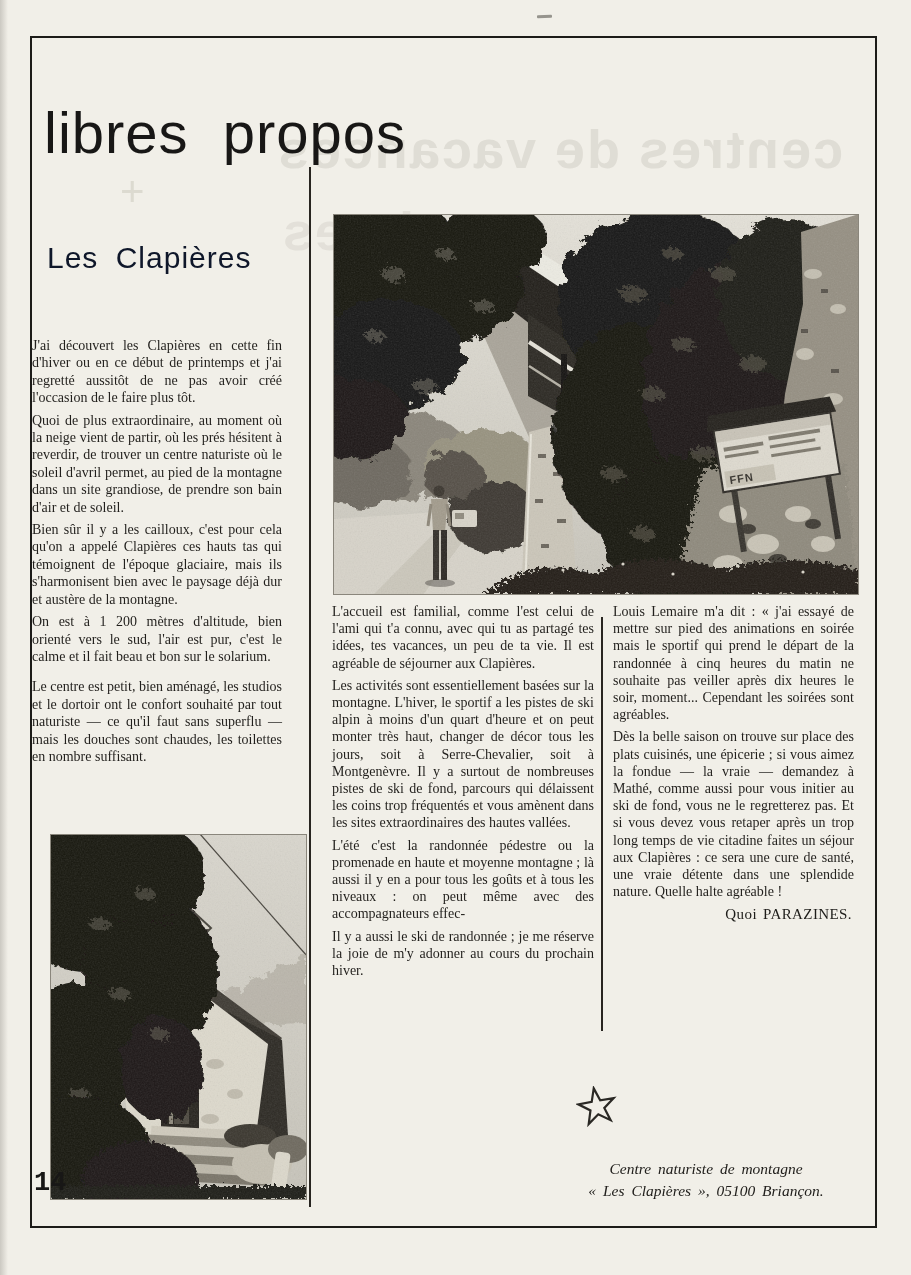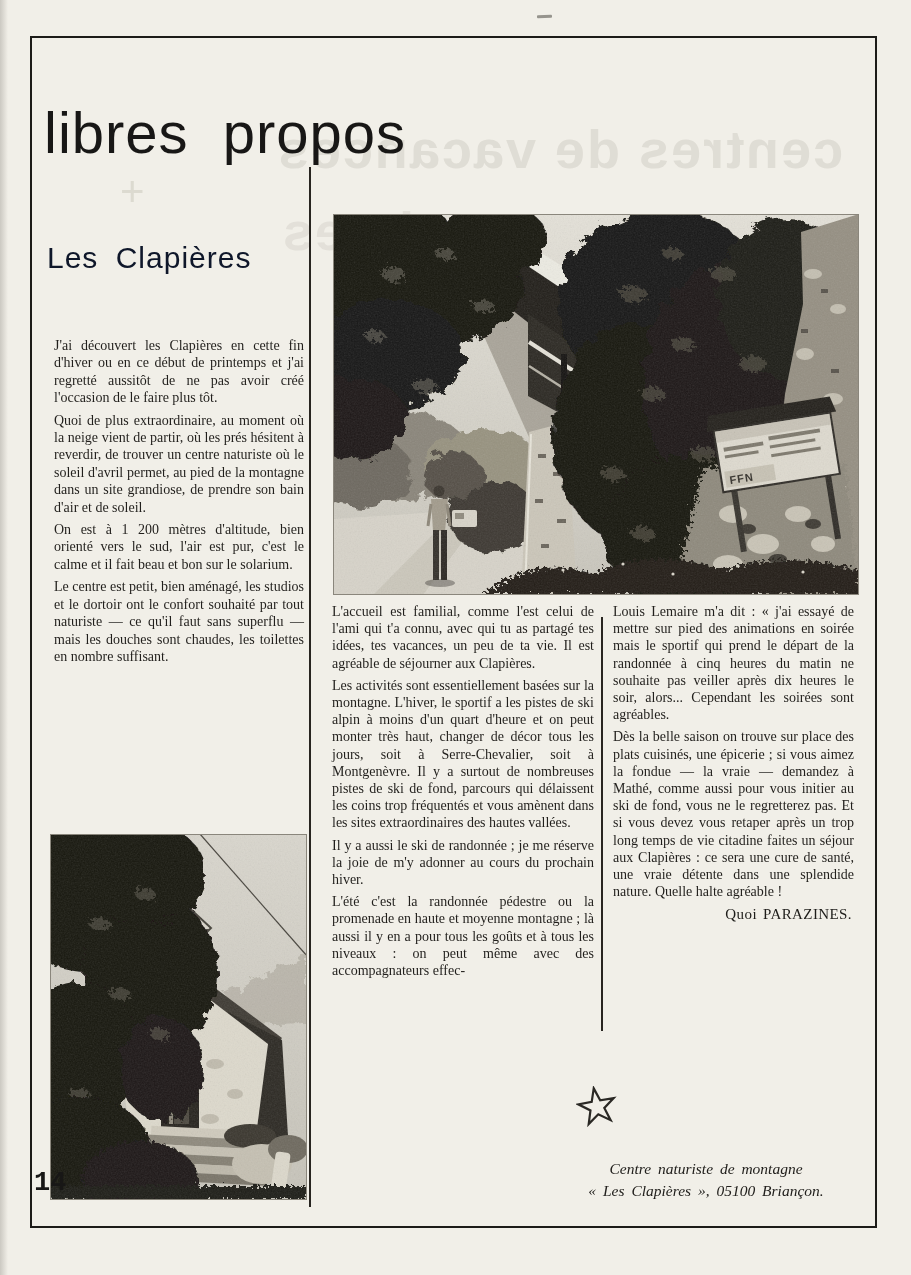--- a/index.html
+++ b/index.html
@@ -29,21 +29,21 @@
     letter-spacing:1px;word-spacing:17px;color:#181716;}
   .article-title{position:absolute;left:47px;top:216px;
     font-family:"Liberation Sans",sans-serif;font-size:30px;font-weight:400;
     letter-spacing:1px;word-spacing:8px;color:#0f172a;}
   .vrule{position:absolute;width:2px;background:#282520;}
   .vrule-1{left:309px;top:167px;height:1040px;}
   .vrule-2{left:601px;top:617px;height:414px;}
   .col{position:absolute;}
   .col p{margin:0 0 5px 0;font-size:14px;line-height:17.4px;
     text-align:justify;color:#211f1c;}
-  .left-col{left:54px;top:337px;width:250px;}
+  .left-col{left:32px;top:337px;width:250px;}
   .left-col p:nth-of-type(4){margin-bottom:13px;}
   .mid-col{left:332px;top:603px;width:262px;}
   .right-col{left:613px;top:603px;width:241px;}
   .mid-col p,.right-col p{line-height:17.2px;}
   .signature{margin-top:6px;text-align:right;font-size:15px;
     letter-spacing:.4px;word-spacing:2px;padding-right:2px;color:#1e1d1a;}
   .photo-wrap{position:absolute;line-height:0;}
   .main-photo-wrap{left:333px;top:214px;}
   .chapel-photo-wrap{left:50px;top:834px;}
   .star-wrap{position:absolute;left:576px;top:1086px;line-height:0;}
@@ -254,33 +254,34 @@
         <circle cx="470" cy="358" r="1.6"></circle>
   </g>
   <rect width="526" height="381" filter="url(#grainF)" opacity="0.15"></rect>
   <rect x="0.5" y="0.5" width="525" height="380" fill="none" stroke="#8a867c" stroke-width="1"></rect>
 </svg>
 </div>
 
 <div class="col left-col">
   <p class="body-par">J'ai découvert les Clapières en cette fin d'hiver ou en ce début de printemps et j'ai regretté aussitôt de ne pas avoir créé l'occasion de le faire plus tôt.</p>
   <p class="body-par">Quoi de plus extraordinaire, au moment où la neige vient de partir, où les prés hésitent à reverdir, de trouver un centre naturiste où le soleil d'avril permet, au pied de la montagne dans un site grandiose, de prendre son bain d'air et de soleil.</p>
+  <p class="body-par">Bien sûr il y a les cailloux, c'est pour cela qu'on a appelé Clapières ces hauts tas qui témoignent de l'époque glaciaire, mais ils s'harmonisent bien avec le paysage déjà dur et austère de la montagne.</p>
   <p class="body-par">On est à 1 200 mètres d'altitude, bien orienté vers le sud, l'air est pur, c'est le calme et il fait beau et bon sur le solarium.</p>
   <p class="body-par">Le centre est petit, bien aménagé, les studios et le dortoir ont le confort souhaité par tout naturiste — ce qu'il faut sans superflu — mais les douches sont chaudes, les toilettes en nombre suffisant.</p>
 </div>
 
 <div class="col mid-col">
   <p class="body-par">L'accueil est familial, comme l'est celui de l'ami qui t'a connu, avec qui tu as partagé tes idées, tes vacances, un peu de ta vie. Il est agréable de séjourner aux Clapières.</p>
   <p class="body-par">Les activités sont essentiellement basées sur la montagne. L'hiver, le sportif a les pistes de ski alpin à moins d'un quart d'heure et on peut monter très haut, changer de décor tous les jours, soit à Serre-Chevalier, soit à Montgenèvre. Il y a surtout de nombreuses pistes de ski de fond, parcours qui délaissent les coins trop fréquentés et vous amènent dans les sites extraordinaires des hautes vallées.</p>
+  <p class="body-par">L'été c'est la randonnée pédestre ou la promenade en haute et moyenne montagne ; là aussi il y en a pour tous les goûts et à tous les niveaux : on peut même avec des accompagnateurs effec-</p>
   <p class="body-par">Il y a aussi le ski de randonnée ; je me réserve la joie de m'y adonner au cours du prochain hiver.</p>
-  <p class="body-par">L'été c'est la randonnée pédestre ou la promenade en haute et moyenne montagne ; là aussi il y en a pour tous les goûts et à tous les niveaux : on peut même avec des accompagnateurs effec-</p>
 </div>
 
 <div class="col right-col">
-  <p class="body-par">Louis Lemaire m'a dit : « j'ai essayé de mettre sur pied des animations en soirée mais le sportif qui prend le départ de la randonnée à cinq heures du matin ne souhaite pas veiller après dix heures le soir, alors... Cependant les soirées sont agréables.</p>
+  <p class="body-par">Louis Lemaire m'a dit : « j'ai essayé de mettre sur pied des animations en soirée mais le sportif qui prend le départ de la randonnée à cinq heures du matin ne souhaite pas veiller après dix heures le soir, moment... Cependant les soirées sont agréables.</p>
   <p class="body-par">Dès la belle saison on trouve sur place des plats cuisinés, une épicerie ; si vous aimez la fondue — la vraie — demandez à Mathé, comme aussi pour vous initier au ski de fond, vous ne le regretterez pas. Et si vous devez vous retaper après un trop long temps de vie citadine faites un séjour aux Clapières : ce sera une cure de santé, une vraie détente dans une splendide nature. Quelle halte agréable !</p>
   <div class="signature">Quoi PARAZINES.</div>
 </div>
 
 <div class="photo-wrap chapel-photo-wrap">
 <svg width="257" height="366" viewBox="0 0 257 366">
   <defs>
     <linearGradient id="skyg2" x1="0" y1="0" x2="0" y2="1">
       <stop offset="0" stop-color="#d9d6cd"></stop>
           <stop offset="1" stop-color="#c6c3b9"></stop>

